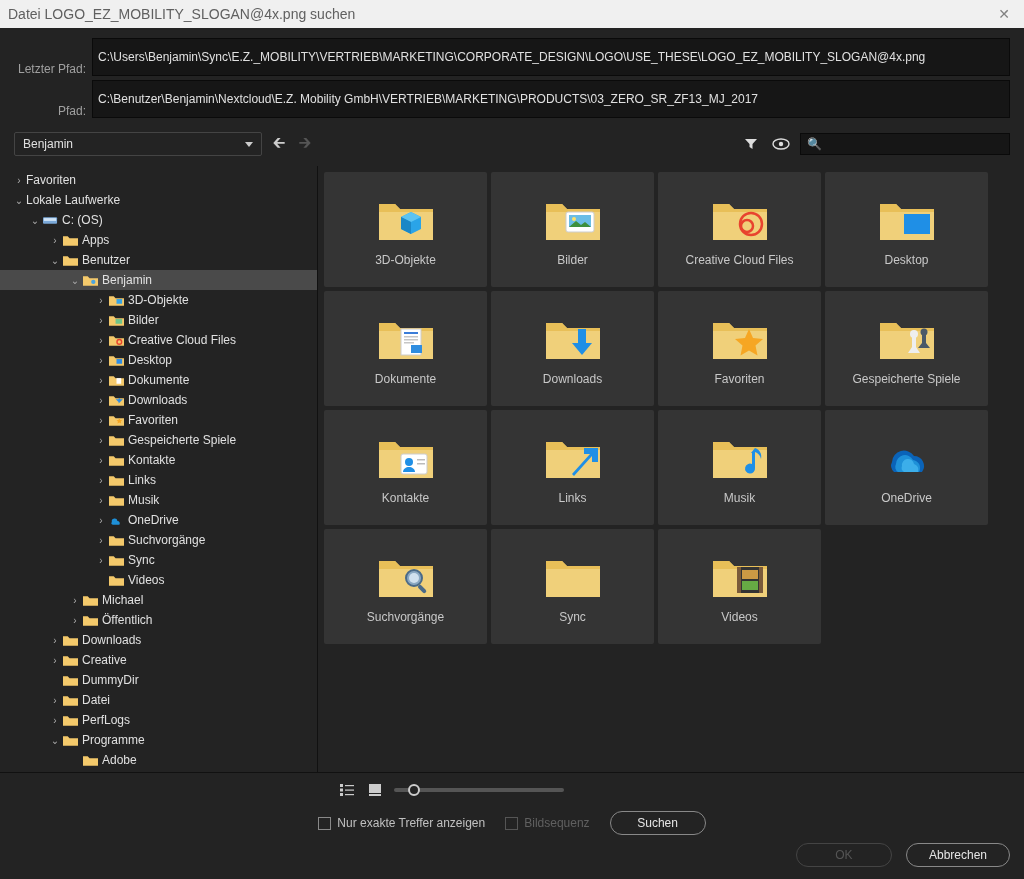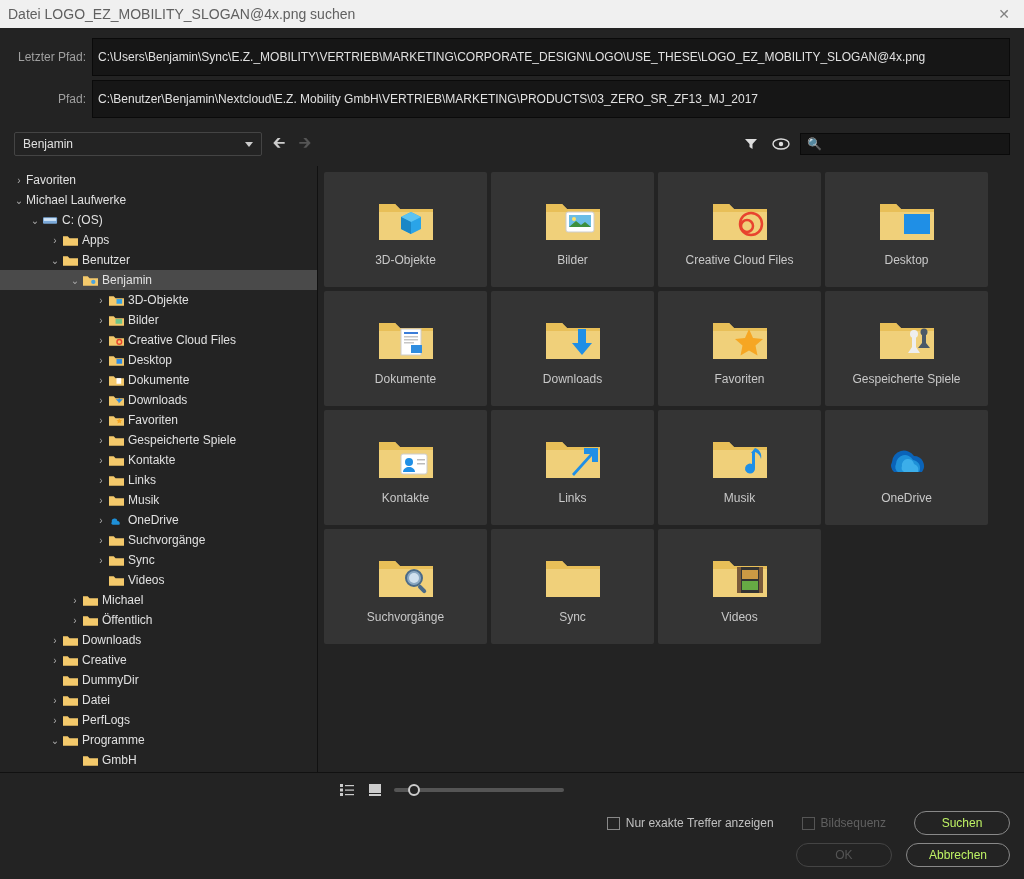--- a/index.html
+++ b/index.html
@@ -8,21 +8,21 @@
 
 .titlebar { height: 28px; background: #f0f0f0; color: #606060; display: flex; align-items: center; padding: 0 8px; justify-content: space-between; }
 .titlebar .title { font-size: 14px; }
 .titlebar .close { font-size: 14px; color: #808080; cursor: pointer; padding: 0 6px; }
 
 
 .app { background: #232323; height: calc(879px - 28px); display: flex; flex-direction: column; }
 
 
 .pathrows { padding: 10px 14px 6px; }
-.pathrow { display: flex; align-items: center; margin-bottom: 4px; }
+.pathrow { display: flex; align-items: flex-end; margin-bottom: 4px; }
 .pathrow .lbl { width: 78px; text-align: right; color: #a0a0a0; padding-right: 6px; }
 .pathrow input { flex: 1; background: #161616; border: 1px solid #0a0a0a; color: #e0e0e0; padding: 4px 5px; height: 38px; font-size: 12px; }
 
 
 .toolbar { display: flex; align-items: center; padding: 4px 14px 10px; gap: 8px; }
 .benjamin-dd { background: #232323; border: 1px solid #444; color: #e0e0e0; height: 24px; width: 248px; display: flex; align-items: center; padding: 0 8px; justify-content: space-between; border-radius: 2px; }
 .benjamin-dd .chev { border-left: 4px solid transparent; border-right: 4px solid transparent; border-top: 5px solid #ccc; }
 .navbtn { width: 18px; height: 18px; display: flex; align-items: center; justify-content: center; color: #ccc; font-size: 16px; cursor: pointer; }
 .navbtn.dim { color: #555; }
 .spacer { flex: 1; }
@@ -51,26 +51,26 @@
 .cell { height:115px; background:#343434; border-radius:2px; display:flex; flex-direction:column; align-items:center; justify-content:center; gap:10px; cursor:pointer; }
 .cell .ic { width:60px; height:50px; display:flex; align-items:center; justify-content:center; position:relative; }
 .cell .txt { color:#c8c8c8; font-size:12px; }
 
 
 .footer { border-top:1px solid #111; padding:8px 14px 12px; }
 .sliderrow { display:flex; align-items:center; gap:10px; padding:2px 0 10px 324px; }
 .viewbtn { width:18px; height:14px; display:inline-flex; align-items:center; justify-content:center; color:#ccc; }
 .slider { width:170px; height:4px; background:#555; border-radius:2px; position:relative; }
 .slider .knob { position:absolute; left:14px; top:-4px; width:12px; height:12px; border:2px solid #ccc; border-radius:50%; background:#232323; }
-.btnrow { display:flex; justify-content:flex-end; align-items:center; gap:28px; padding-top:4px; }
+.btnrow { display:flex; justify-content:center; align-items:center; gap:20px; padding-top:4px; }
 .chk { display:flex; align-items:center; gap:6px; color:#c0c0c0; }
 .chk.dim { color:#606060; }
 .chkbox { width:13px; height:13px; border:1px solid #888; display:inline-block; }
 .chk.dim .chkbox { border-color:#555; }
-.btn { border:1px solid #888; background:transparent; color:#bef264; padding:4px 22px; border-radius:12px; font-size:12px; cursor:pointer; min-width:96px; text-align:center; }
+.btn { border:1px solid #888; background:transparent; color:#e5e5e5; padding:4px 22px; border-radius:12px; font-size:12px; cursor:pointer; min-width:96px; text-align:center; }
 .btn.dim { border-color:#444; color:#555; }
 .btnrow2 { display:flex; justify-content:flex-end; gap:14px; padding-top:8px; }
 
 
 </style>
 </head>
 <body>
 
 <div class="titlebar">
   <span class="title">Datei LOGO_EZ_MOBILITY_SLOGAN@4x.png suchen</span>
@@ -116,21 +116,21 @@
 
   <div class="splitter">
 
     <div class="tree">
       <div class="tree-row ind0">
           <span class="tw">›</span>
           <span class="tlbl">Favoriten</span>
         </div>
       <div class="tree-row ind0">
           <span class="tw">⌄</span>
-          <span class="tlbl">Michael Laufwerke</span>
+          <span class="tlbl">Lokale Laufwerke</span>
         </div>
       <div class="tree-row ind1">
           <span class="tw">⌄</span>
           <span class="tfold">
             <svg viewBox="0 0 16 12">
               <rect x="0" y="3" width="15" height="7" rx="1" fill="#7aa8d8"></rect>
               <rect x="1" y="4" width="13" height="3" fill="#cfe3f6"></rect>
             </svg>
           </span>
           <span class="tlbl">C: (OS)</span>
@@ -377,21 +377,21 @@
           </span>
           <span class="tlbl">Programme</span>
         </div>
       <div class="tree-row ind3">
           <span class="tw"></span>
           <span class="tfold">
             <svg viewBox="0 0 16 12">
               <path d="M0 2h5l2 2h9v8H0z" fill="#f4c96b"></path>
             </svg>
           </span>
-          <span class="tlbl">GmbH</span>
+          <span class="tlbl">Adobe</span>
         </div>
     </div>
 
     <div class="grid">
       <div class="cells">
         <div class="cell">
           <div class="ic">
               <svg width="58" height="48" viewBox="0 0 58 48">
                 <path d="M2 10h16l5 5h33v31H2z" fill="#f0d07a"></path>
                 <path d="M2 10h16l5 5h33v3H2z" fill="#e8bf58"></path>

